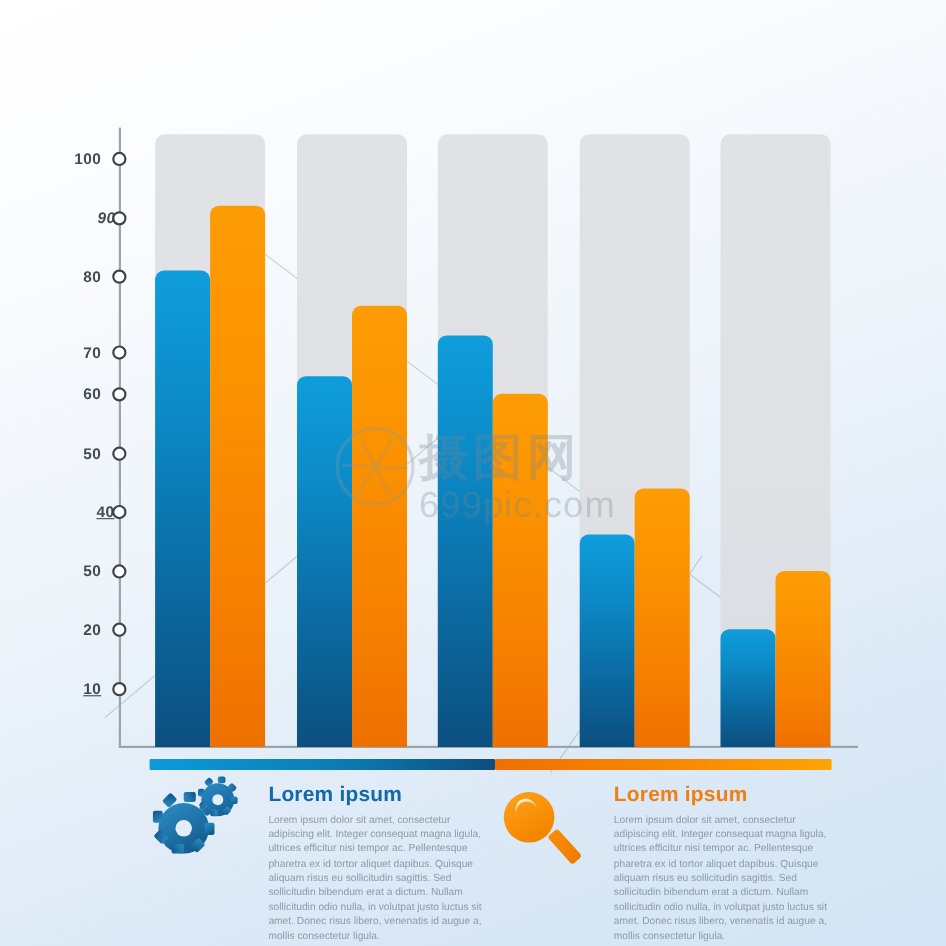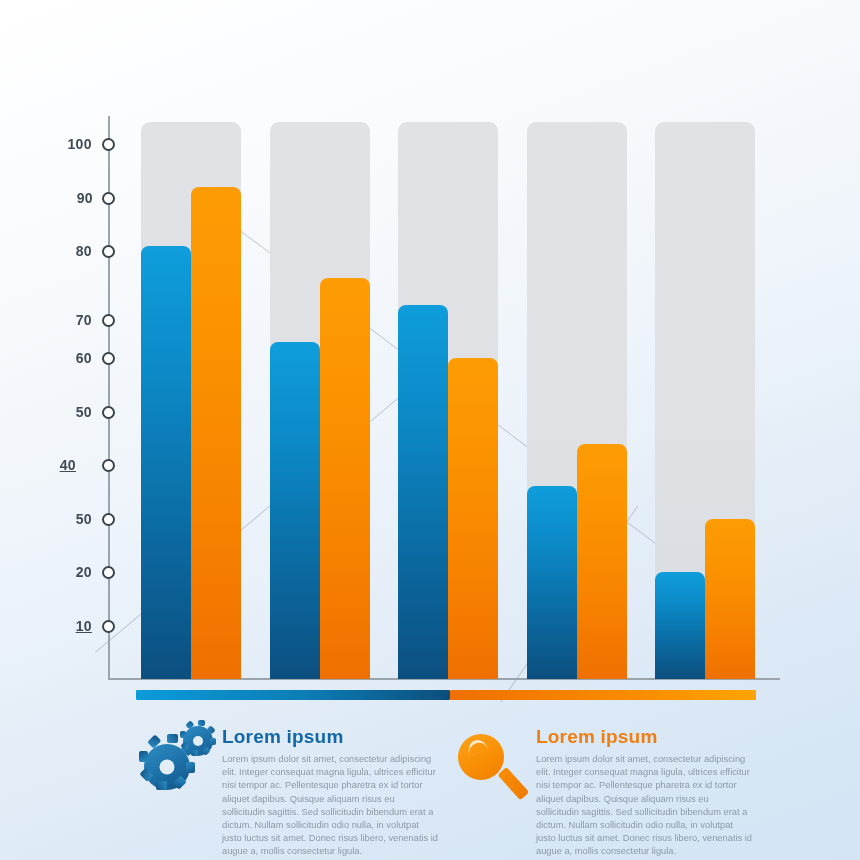--- a/index.html
+++ b/index.html
@@ -173,24 +173,24 @@
     left: 0; width: 314px;
     background: linear-gradient(90deg, #0b9bdb 0%, #0c7cb4 55%, #0c4e7d 100%);
   }
   .rule-orange {
     left: 314px; width: 306px;
     background: linear-gradient(90deg, #ef7000 0%, #f98c00 60%, #fda404 100%);
   }
 
   .legend-col {
     position: absolute;
-    top: 34px;
+    top: 20px;
     width: 310px;
     display: flex;
-    gap: 4px;
+    gap: 26px;
   }
   .legend-left  { left: 6px; }
   .legend-right { left: 320px; }
 
   .legend-icon {
     position: relative;
     width: 76px;
     height: 76px;
     flex: 0 0 76px;
   }
@@ -292,41 +292,41 @@
 
     <div class="y-axis"></div>
     <div class="x-axis"></div>
 
     <div id="ticks">
         <div class="tick" style="top: 124px; width: 120px;">
           <span class="tick-label" style="left: 52px;">100</span>
           <span class="tick-dot"></span>
         </div>
         <div class="tick" style="top: 177.5px; width: 120px;">
-          <span class="tick-label" style="left: 53px;">90</span>
+          <span class="tick-label" style="left: 65px; font-style: italic;">90</span>
           <span class="tick-dot"></span>
         </div>
         <div class="tick" style="top: 231px; width: 120px;">
           <span class="tick-label" style="left: 52px; text-align: right;">80</span>
           <span class="tick-dot"></span>
         </div>
         <div class="tick" style="top: 300px; width: 120px;">
           <span class="tick-label" style="left: 52px;">70</span>
           <span class="tick-dot"></span>
         </div>
         <div class="tick" style="top: 338px; width: 120px;">
           <span class="tick-label" style="left: 52px;">60</span>
           <span class="tick-dot"></span>
         </div>
         <div class="tick" style="top: 391.5px; width: 120px;">
           <span class="tick-label" style="left: 52px;">50</span>
           <span class="tick-dot"></span>
         </div>
         <div class="tick" style="top: 445px; width: 120px;">
-          <span class="tick-label" style="left: 36px; text-decoration: underline;">40</span>
+          <span class="tick-label" style="left: 64px; text-decoration: underline;">40</span>
           <span class="tick-dot"></span>
         </div>
         <div class="tick" style="top: 498.5px; width: 120px;">
           <span class="tick-label" style="left: 52px;">50</span>
           <span class="tick-dot"></span>
         </div>
         <div class="tick" style="top: 552px; width: 120px;">
           <span class="tick-label" style="left: 52px;">20</span>
           <span class="tick-dot"></span>
         </div>
@@ -342,20 +342,32 @@
         <div class="bar blue" title="70" style="left: 398px; top: 292.5px; height: 374.5px; width: 50px;"></div>
         <div class="bar blue" title="36" style="left: 527px; top: 474.4px; height: 192.6px; width: 50px;"></div>
         <div class="bar blue" title="20" style="left: 655px; top: 560px; height: 107px; width: 50px;"></div>
         <div class="bar orange" title="92" style="left: 191px; top: 174.8px; height: 492.2px; width: 50px;"></div>
         <div class="bar orange" title="75" style="left: 320px; top: 265.75px; height: 401.25px; width: 50px;"></div>
         <div class="bar orange" title="60" style="left: 448px; top: 346px; height: 321px; width: 50px;"></div>
         <div class="bar orange" title="44" style="left: 577px; top: 431.6px; height: 235.4px; width: 50px;"></div>
         <div class="bar orange" title="30" style="left: 705px; top: 506.5px; height: 160.5px; width: 50px;"></div>
       </div>
 
+    <div class="watermark">
+      <div class="wm-logo">
+        <div class="wm-blade" style="transform: rotate(0deg)"></div>
+        <div class="wm-blade" style="transform: rotate(60deg)"></div>
+        <div class="wm-blade" style="transform: rotate(120deg)"></div>
+        <div class="wm-blade" style="transform: rotate(180deg)"></div>
+        <div class="wm-blade" style="transform: rotate(240deg)"></div>
+        <div class="wm-blade" style="transform: rotate(300deg)"></div>
+      </div>
+      <div class="wm-text">摄图网</div>
+      <div class="wm-sub">699pic.com</div>
+    </div>
   </div>
 
   <div class="legend-wrap">
     <div class="legend-rule rule-blue"></div>
     <div class="legend-rule rule-orange"></div>
 
     <div class="legend-col legend-left">
       <div class="legend-icon">
         <div class="gear gear-big">
           <div class="gear-hole"></div>

